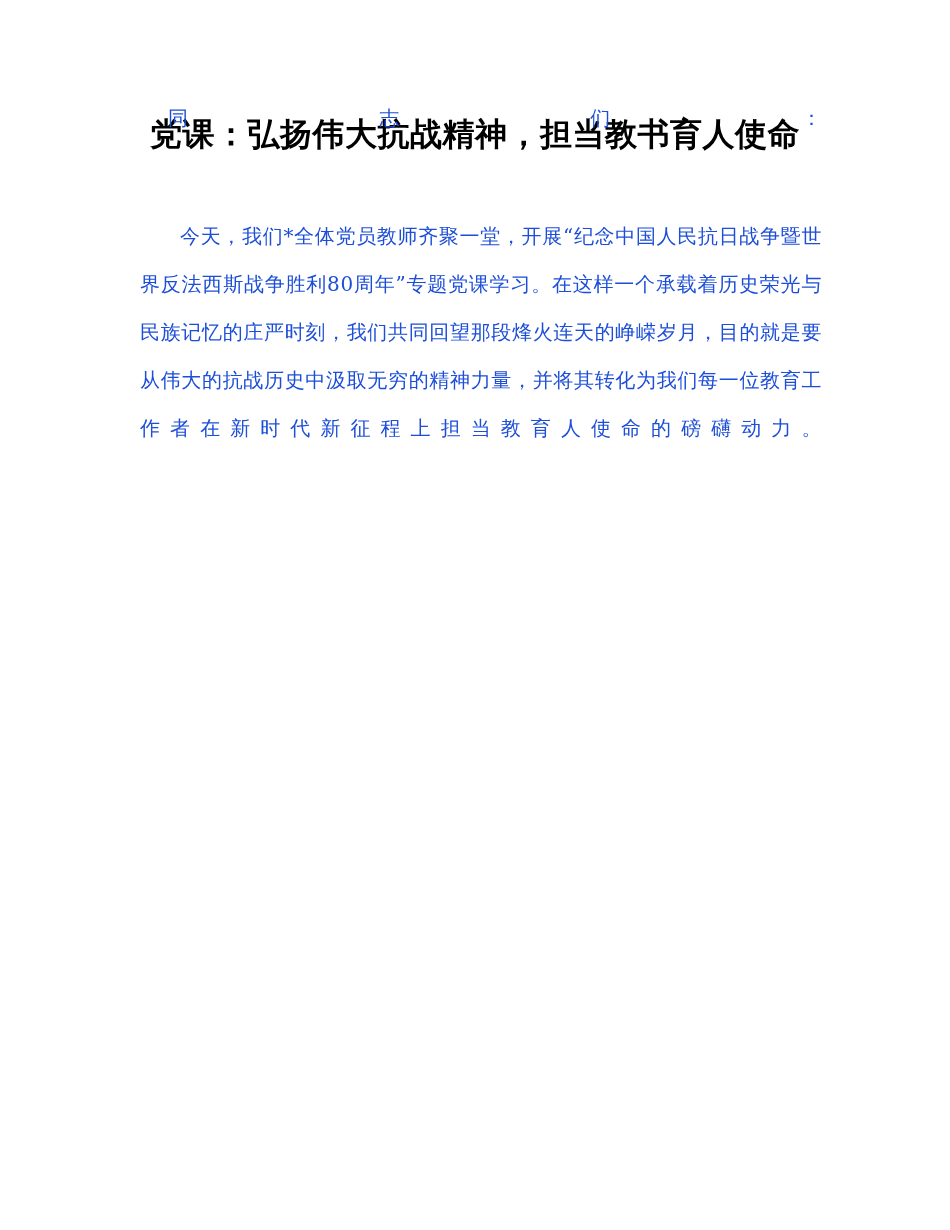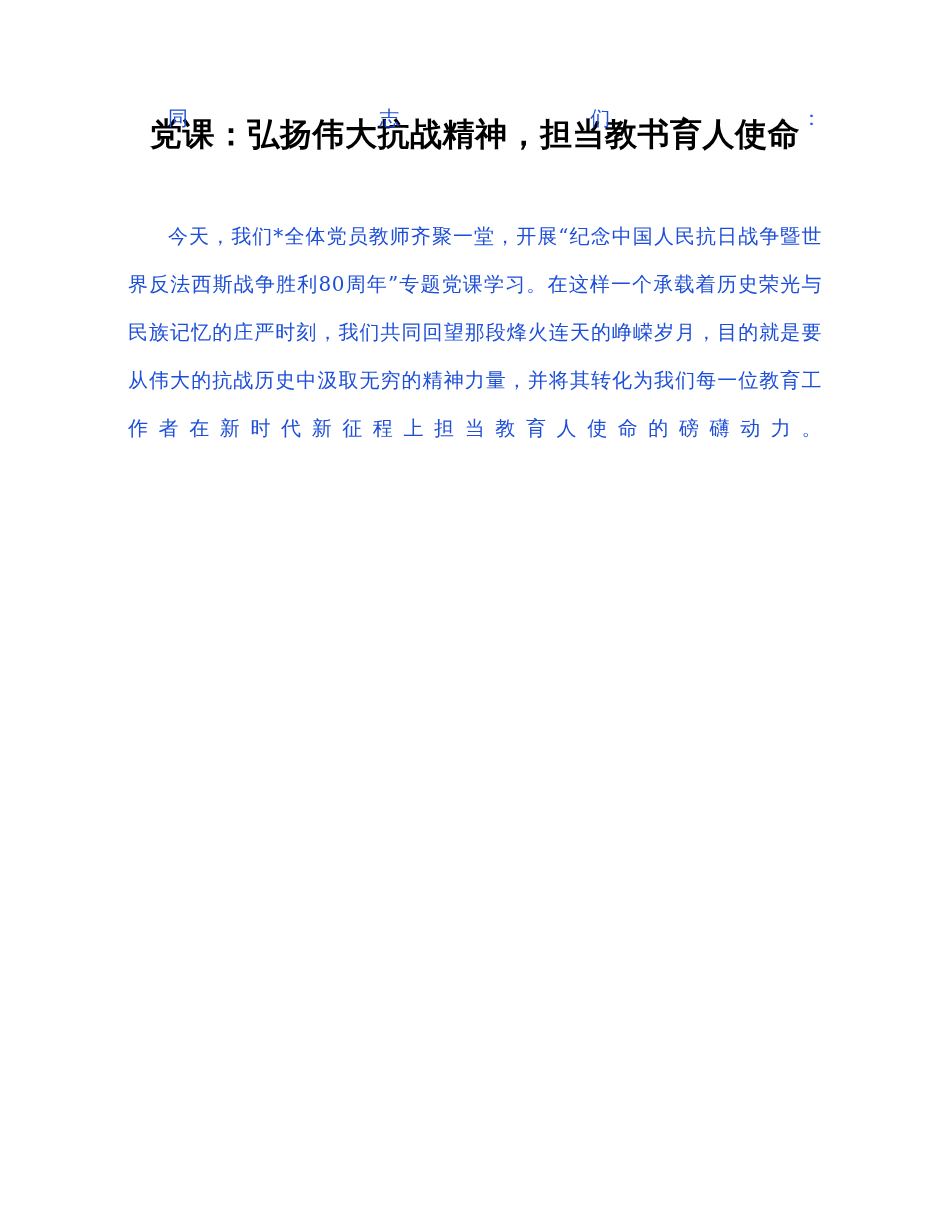--- a/index.html
+++ b/index.html
@@ -54,20 +54,21 @@
   .doc-para.indent {
     text-indent: 2em;
   }
 
   .salutation {
     margin-top: 94px;
   }
 
   .para-gap {
     margin-top: 22px;
+    margin-left: 12px;
   }
 
   .doc-para:last-child {
     text-align: justify;
   }
 
   
   .doc-para::after {
     content: "";
     display: inline-block;

